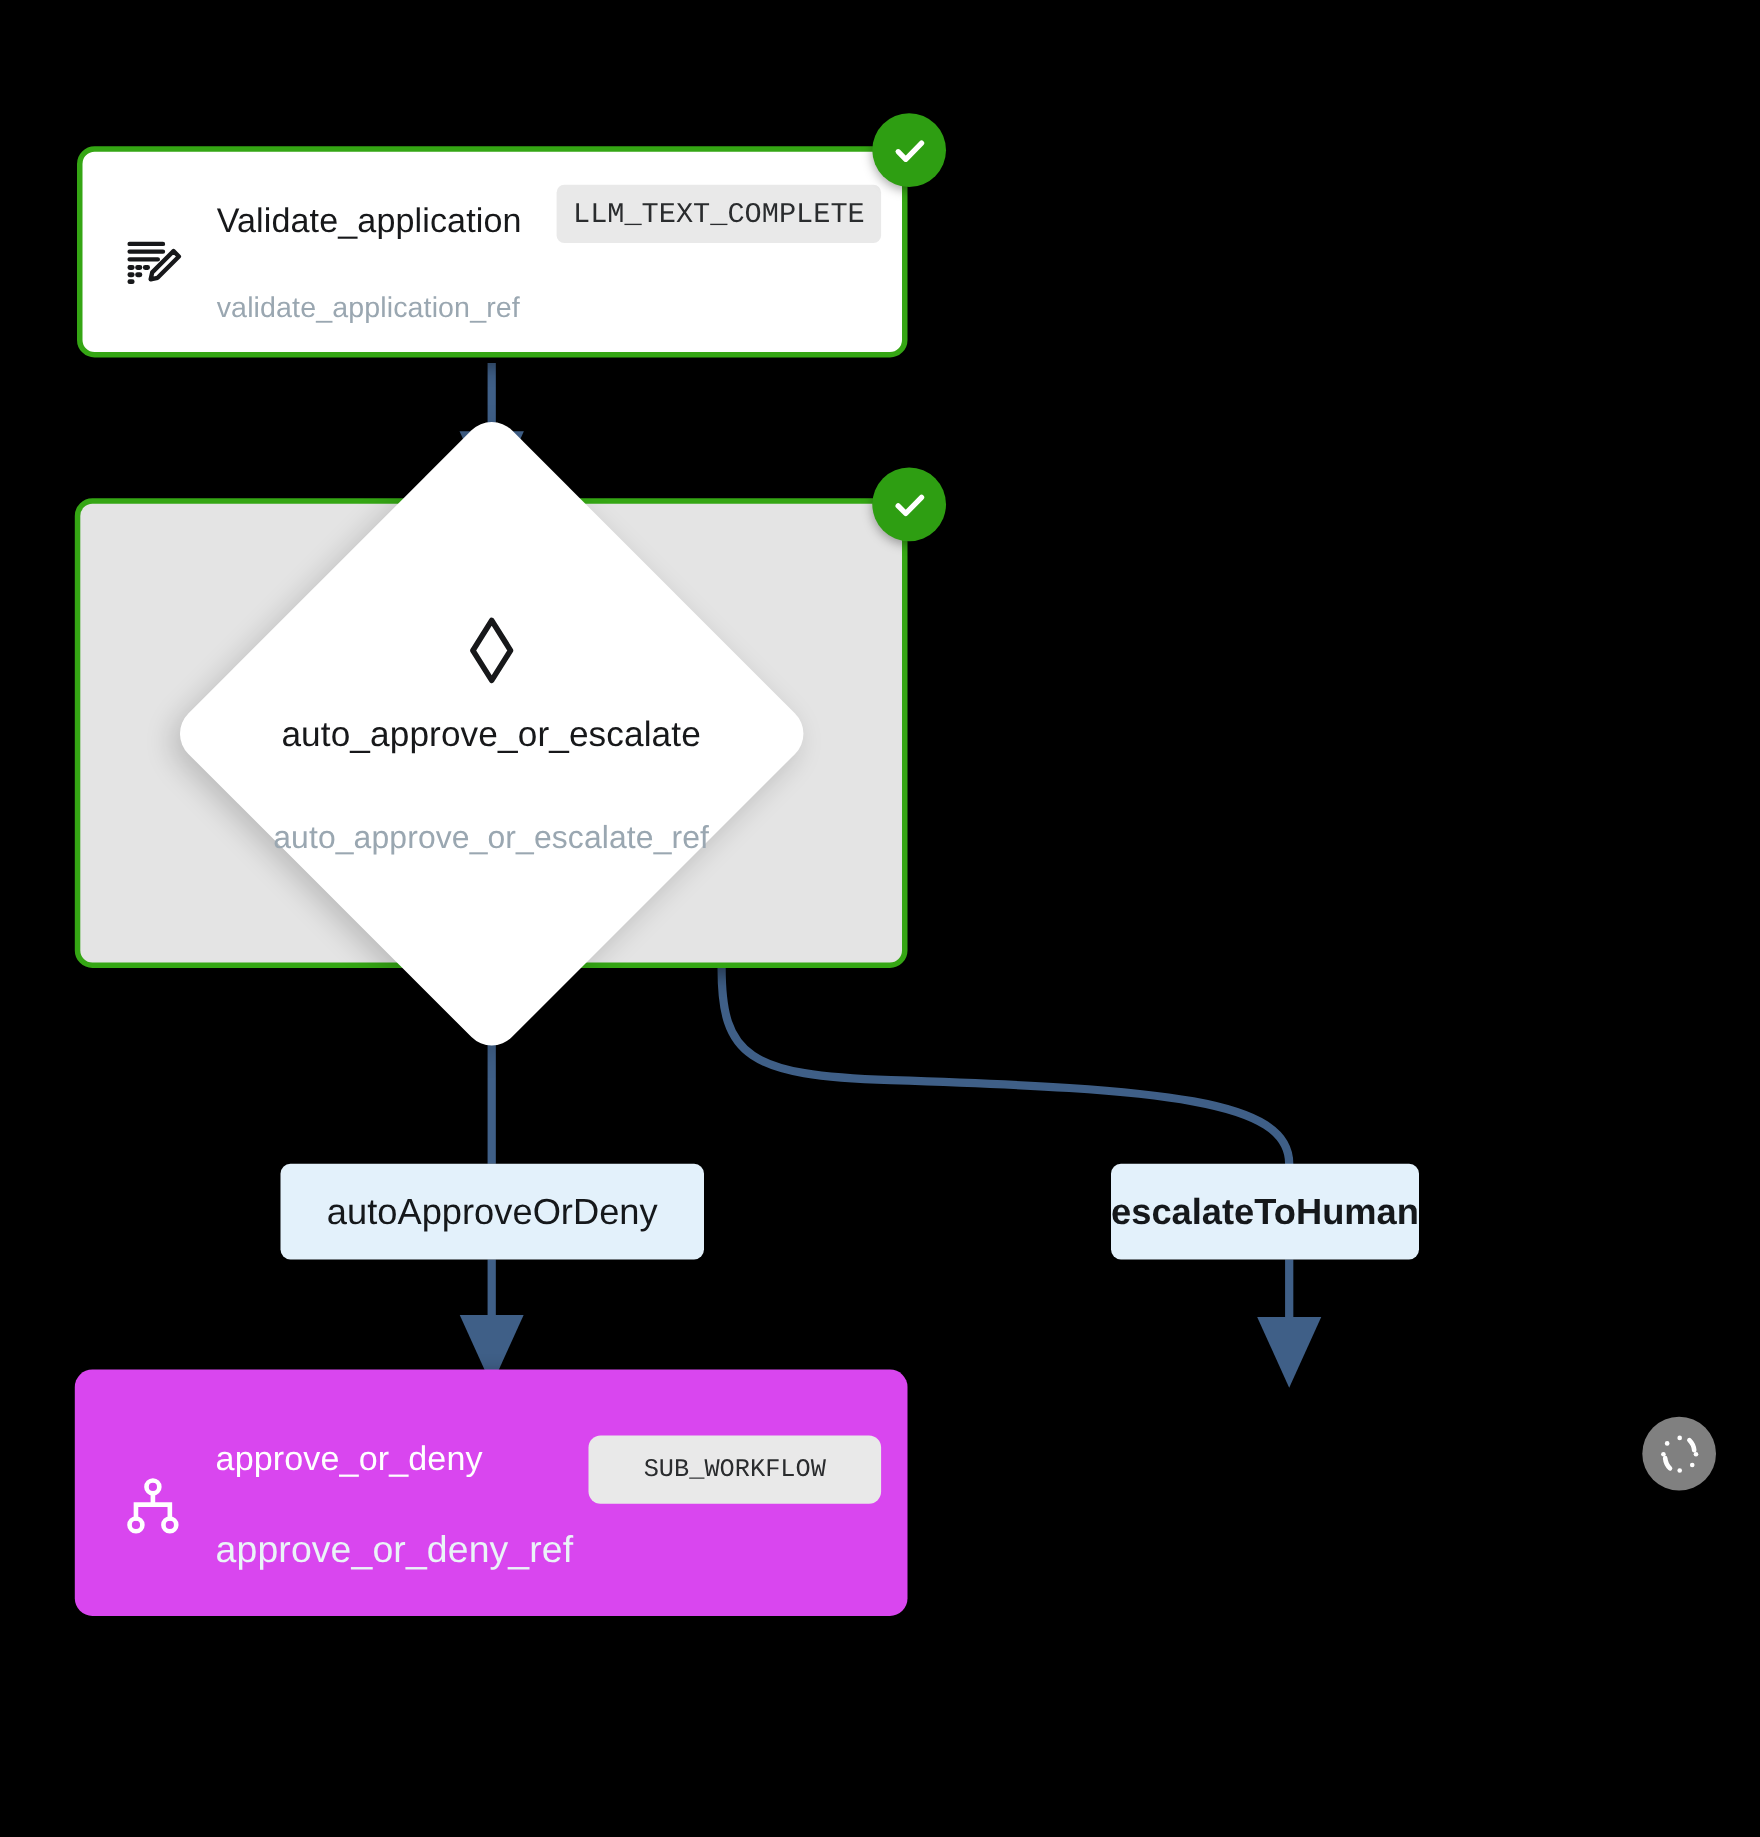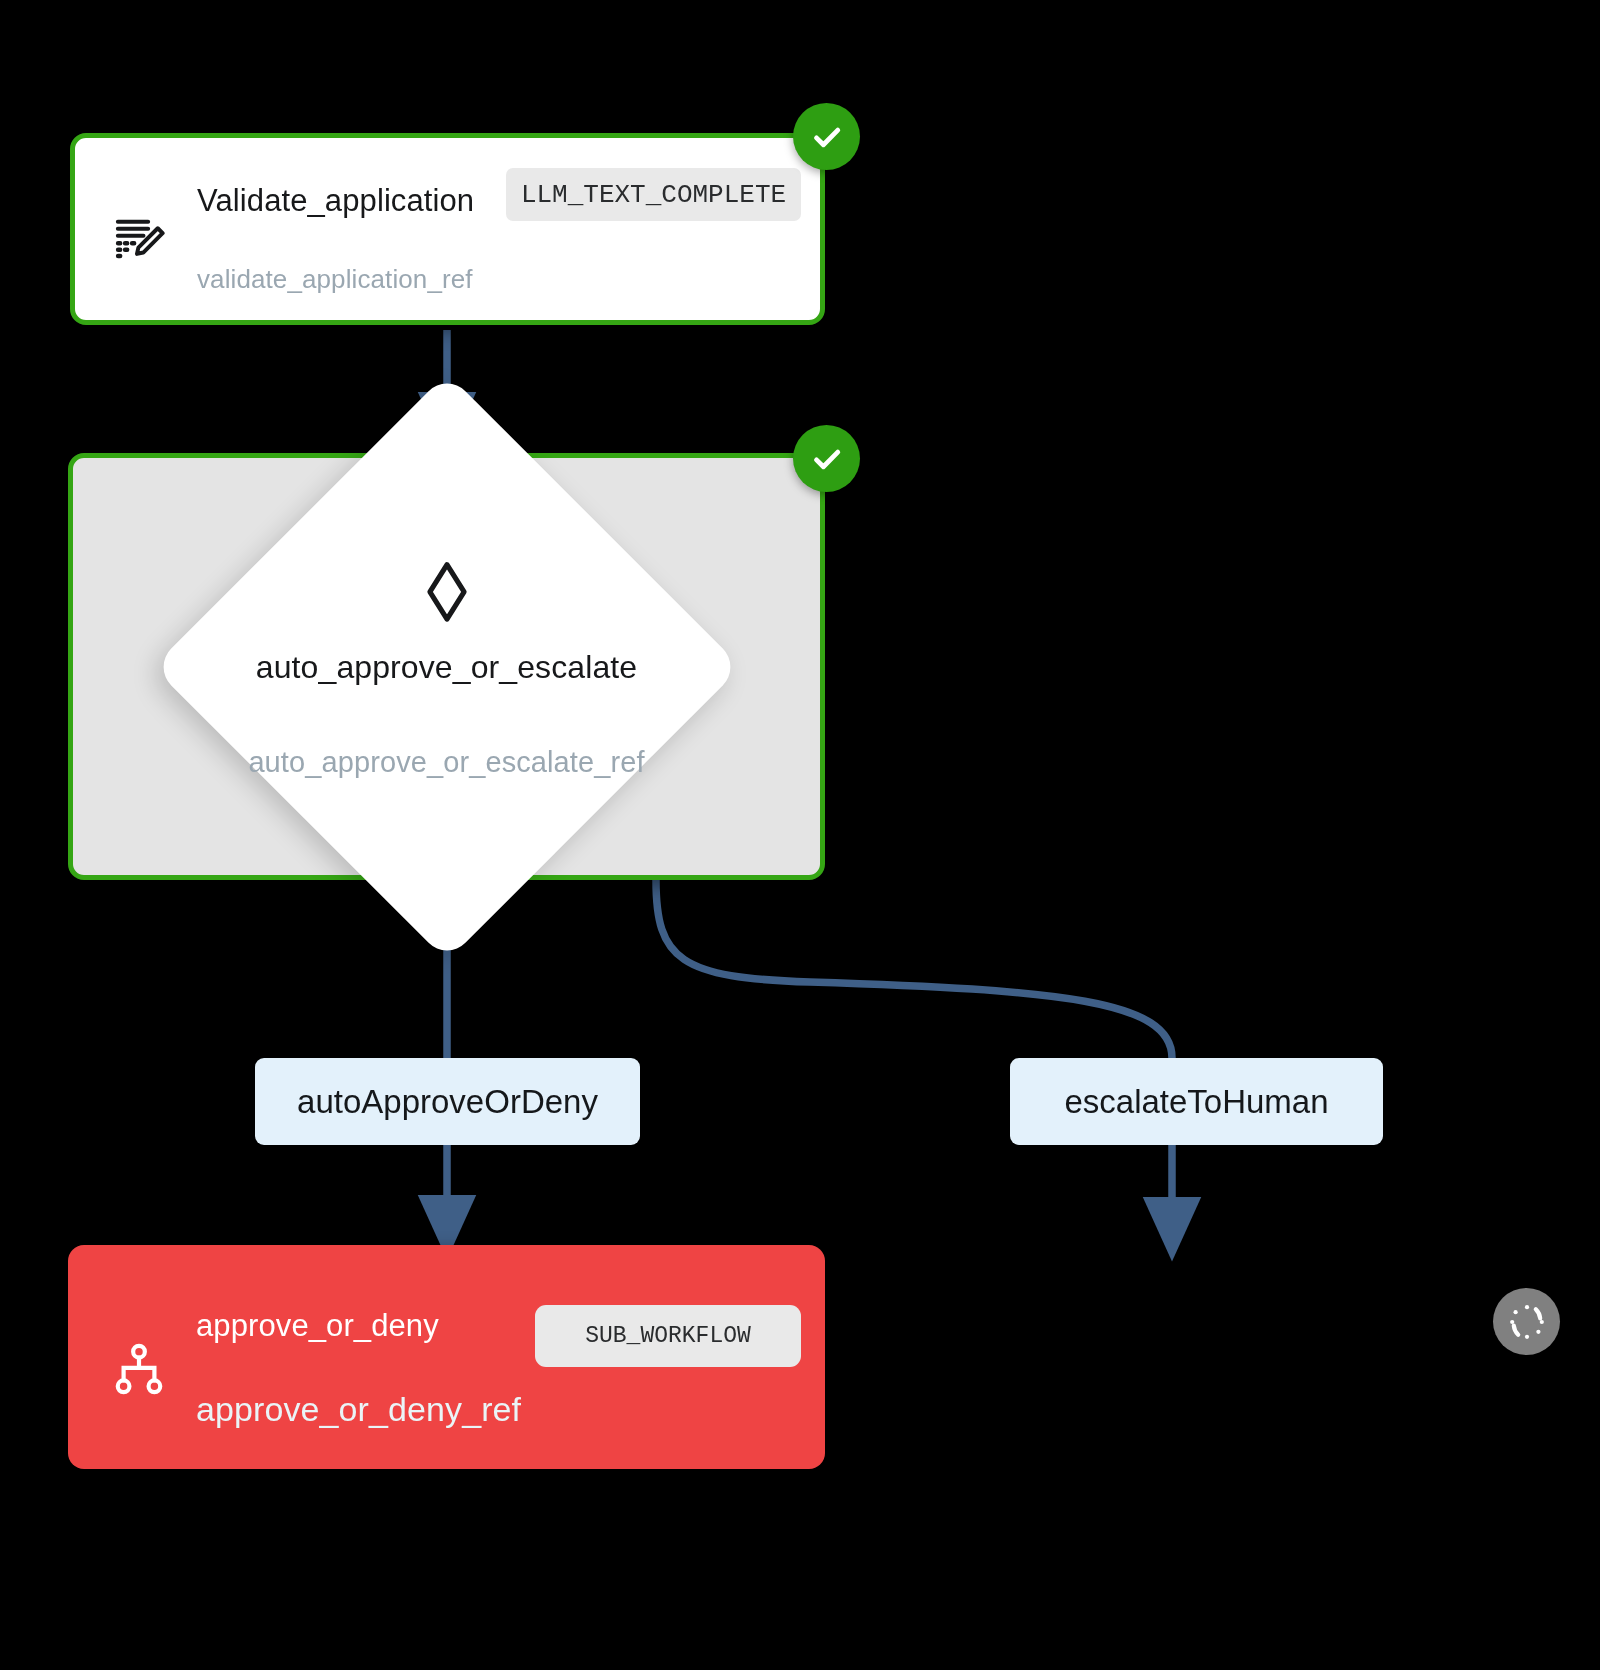--- a/index.html
+++ b/index.html
@@ -73,21 +73,21 @@
     display:flex;flex-direction:column;align-items:center;gap:14px;
     pointer-events:none;
     justify-content:flex-end;
   }
   .diamond-content .t-name{font-size:32px;}
   .diamond-content .t-ref{font-size:29px;}
 
   
   #n-subwf{
     left:68px;top:1245px;width:757px;height:224px;
-    background:#ef4444;border:0;
+    background:#d946ef;border:0;
   }
   #n-subwf .row{left:40px;top:62px;}
   #n-subwf .t-name{color:#ffffff;font-size:31px;}
   #n-subwf .t-ref{color:#eaf4f7;font-size:34px;}
   #n-subwf .badge{
     position:absolute;left:467px;top:60px;
     width:266px;height:62px;font-size:23px;border-radius:11px;
   }
 
   
@@ -116,21 +116,21 @@
   #st-human{left:1493px;top:1288px;width:67px;height:67px;}
 
   
   .elabel{
     position:absolute;
     background:#e3f1fb;border-radius:9px;
     display:flex;align-items:center;justify-content:center;
     font-size:33px;color:#15181b;white-space:nowrap;
   }
   #lbl-auto{left:255px;top:1058px;width:385px;height:87px;}
-  #lbl-esc{left:1010px;top:1058px;width:373px;height:87px;}
+  #lbl-esc{left:1010px;top:1058px;width:280px;height:87px;font-weight:bold;}
 </style>
 </head>
 <body>
 
 <div class="canvas">
 
   <svg class="edges" viewBox="0 0 1600 1670">
     <defs>
       <marker id="arrow" markerWidth="9" markerHeight="9" refX="4.4" refY="4.2" orient="auto" markerUnits="strokeWidth">
         <path d="M0,0.3 L8.6,4.2 L0,8.1 z" fill="#3f5f87"></path>

